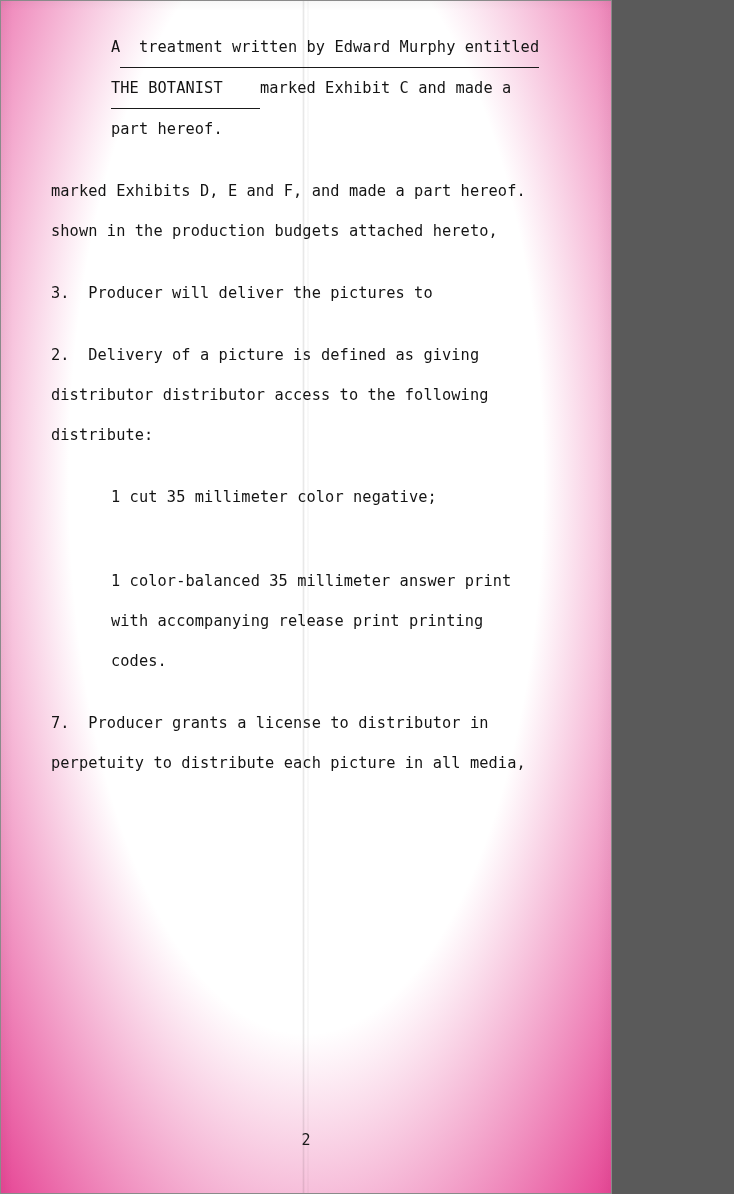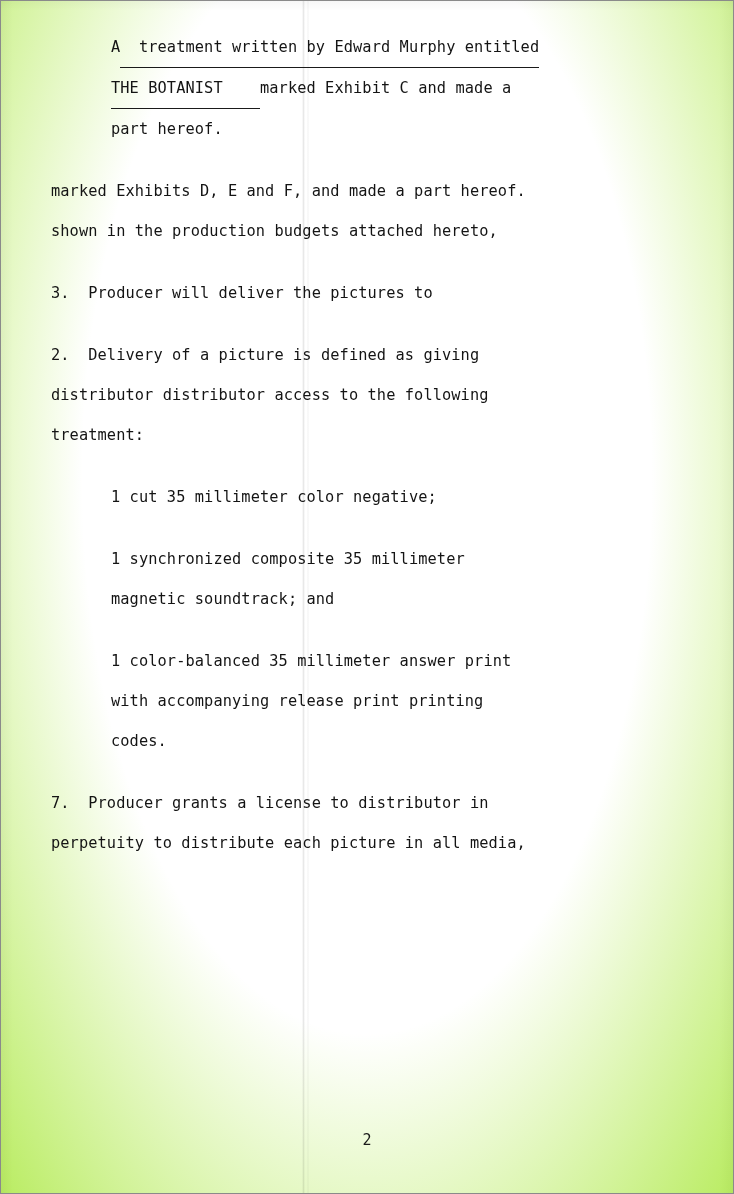--- a/index.html
+++ b/index.html
@@ -2,23 +2,23 @@
 <html><head>
 <meta charset="utf-8">
 <style>
   html, body {
     margin: 0;
     padding: 0;
     background: #5a5a5a;
   }
   .page {
     position: relative;
-    width: 734px;
+    width: 612px;
     height: 1194px;
-    background: #bef264;
+    background: #ec4899;
     overflow: hidden;
     box-sizing: border-box;
     border: 1px solid #8a8a8a;
   }
   
   .paper-tint {
     position: absolute;
     inset: 0;
     background:
       linear-gradient(90deg, rgba(0,0,0,0.035) 0px, rgba(0,0,0,0.0) 12px),
@@ -101,31 +101,27 @@
         <div class="line"><span>shown in the production budgets attached hereto,</span></div>
       </div>
       <div class="gap-sm"></div>
       <div>
         <div class="line"><span>3.  Producer will deliver the pictures to</span></div>
       </div>
       <div class="gap-sm"></div>
       <div>
         <div class="line"><span>2.  Delivery of a picture is defined as giving</span></div>
         <div class="line"><span>distributor distributor access to the following</span></div>
-        <div class="line"><span>treatment:</span></div>
+        <div class="line"><span>distribute:</span></div>
       </div>
       <div class="gap-sm"></div>
       <div>
         <div class="line indent-2"><span>1 cut 35 millimeter color negative;</span></div>
       </div>
       <div class="gap-sm"></div>
-      <div>
-        <div class="line indent-2"><span>1 synchronized composite 35 millimeter</span></div>
-        <div class="line indent-2"><span>magnetic soundtrack; and</span></div>
-      </div>
       <div class="gap-sm"></div>
       <div>
         <div class="line indent-2"><span>1 color-balanced 35 millimeter answer print</span></div>
         <div class="line indent-2"><span>with accompanying release print printing</span></div>
         <div class="line indent-2"><span>codes.</span></div>
       </div>
       <div class="gap-sm"></div>
       <div>
         <div class="line"><span>7.  Producer grants a license to distributor in</span></div>
         <div class="line"><span>perpetuity to distribute each picture in all media,</span></div>

